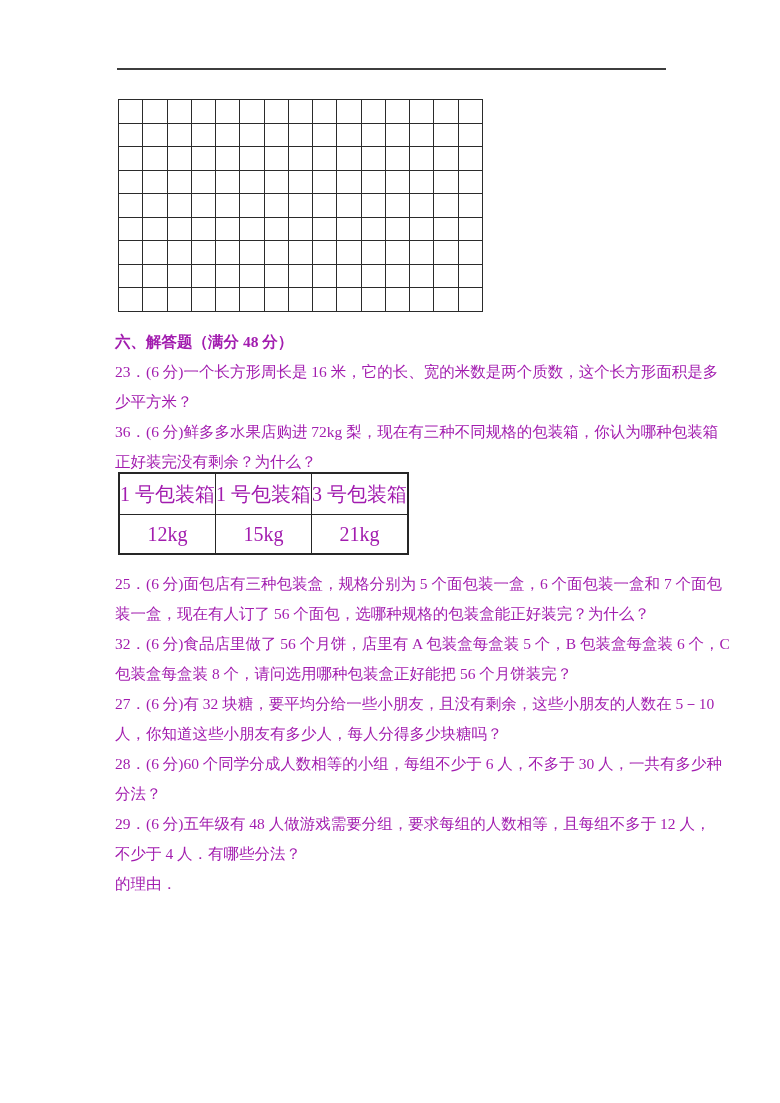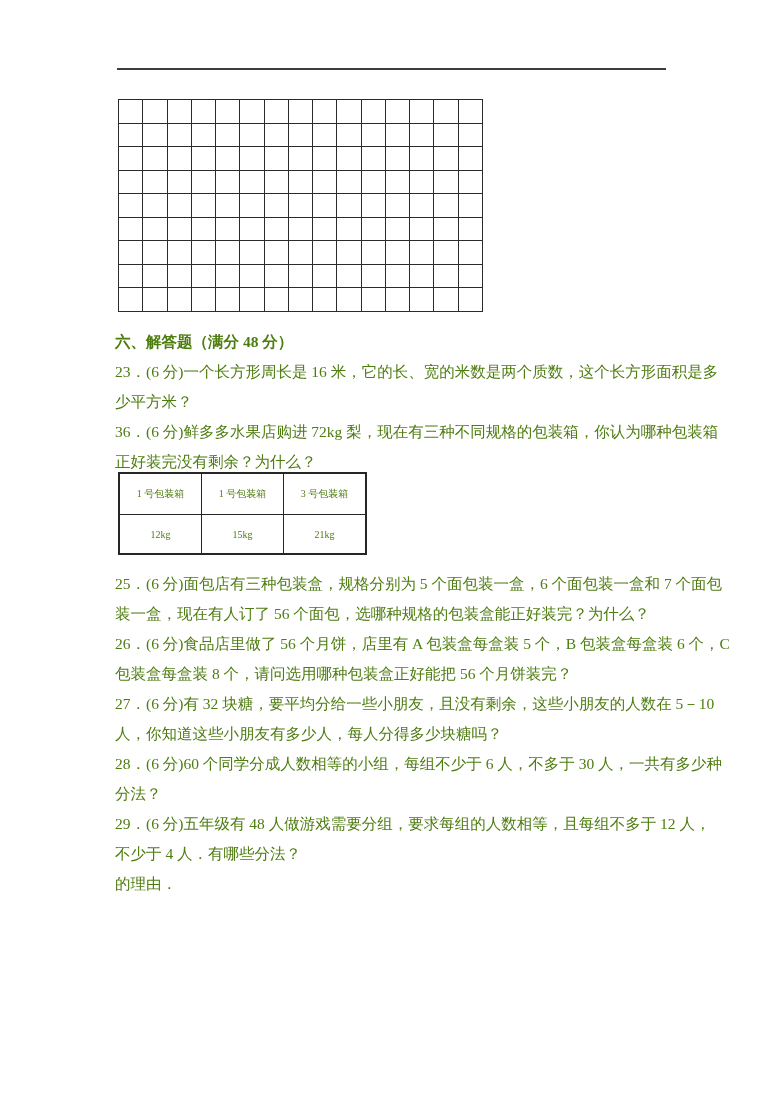--- a/index.html
+++ b/index.html
@@ -7,21 +7,21 @@
     padding: 0;
     background: #ffffff;
   }
   .page {
     position: relative;
     width: 780px;
     height: 1103px;
     background: #ffffff;
     overflow: hidden;
     font-family: "Liberation Serif", "DejaVu Serif", serif;
-    color: #4d7c0f;
+    color: #a21caf;
   }
   .top-rule {
     position: absolute;
     left: 117px;
     top: 68px;
     width: 549px;
     height: 2px;
     background: #3d3d3d;
   }
   .answer-grid {
@@ -60,21 +60,21 @@
   table.box-table {
     border-collapse: collapse;
     margin: -5px 0 14px 3px;
     table-layout: fixed;
   }
   table.box-table td {
     width: 81px;
     text-align: center;
     vertical-align: middle;
     border: 1px solid #262626;
-    font-size: 10px;
+    font-size: 20px;
     padding: 0;
     white-space: nowrap;
   }
   table.box-table {
     border: 2px solid #262626;
   }
   tr.hdr-row td { height: 40px; }
   tr.val-row td { height: 38px; font-family: Liberation Serif, serif; }
 </style>
 </head>
@@ -249,21 +249,21 @@
       </tbody>
         </table>
     </div>
 
     <div class="problem">
       <div class="pline">25．(6 分)面包店有三种包装盒，规格分别为 5 个面包装一盒，6 个面包装一盒和 7 个面包</div>
       <div class="pline">装一盒，现在有人订了 56 个面包，选哪种规格的包装盒能正好装完？为什么？</div>
     </div>
 
     <div class="problem">
-      <div class="pline">26．(6 分)食品店里做了 56 个月饼，店里有 A 包装盒每盒装 5 个，B 包装盒每盒装 6 个，C</div>
+      <div class="pline">32．(6 分)食品店里做了 56 个月饼，店里有 A 包装盒每盒装 5 个，B 包装盒每盒装 6 个，C</div>
       <div class="pline">包装盒每盒装 8 个，请问选用哪种包装盒正好能把 56 个月饼装完？</div>
     </div>
 
     <div class="problem">
       <div class="pline">27．(6 分)有 32 块糖，要平均分给一些小朋友，且没有剩余，这些小朋友的人数在 5－10</div>
       <div class="pline">人，你知道这些小朋友有多少人，每人分得多少块糖吗？</div>
     </div>
 
     <div class="problem">
       <div class="pline">28．(6 分)60 个同学分成人数相等的小组，每组不少于 6 人，不多于 30 人，一共有多少种</div>

